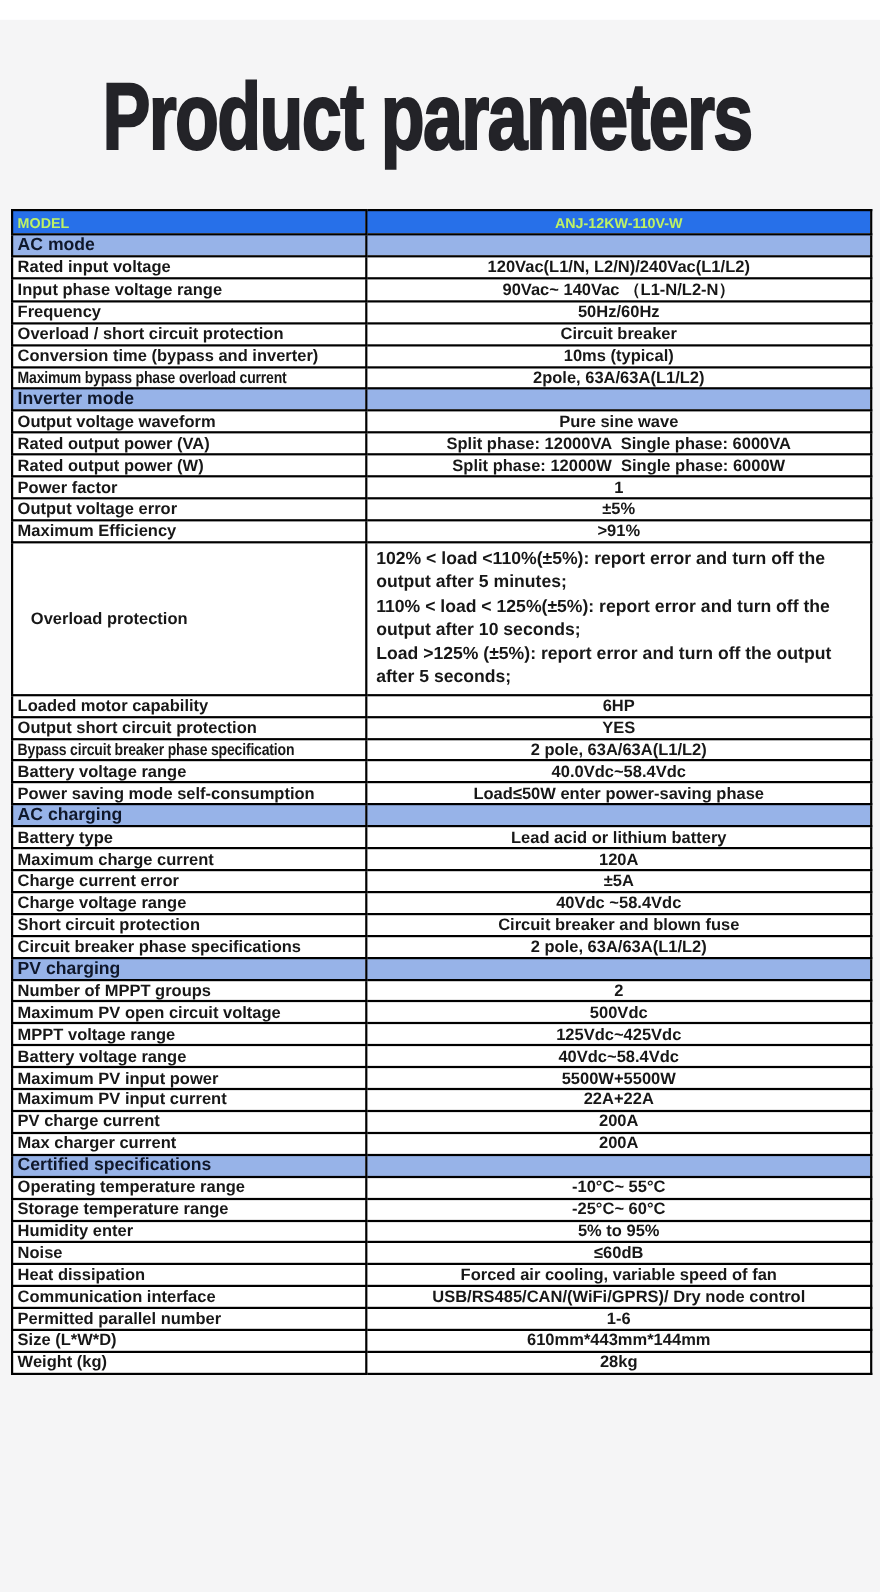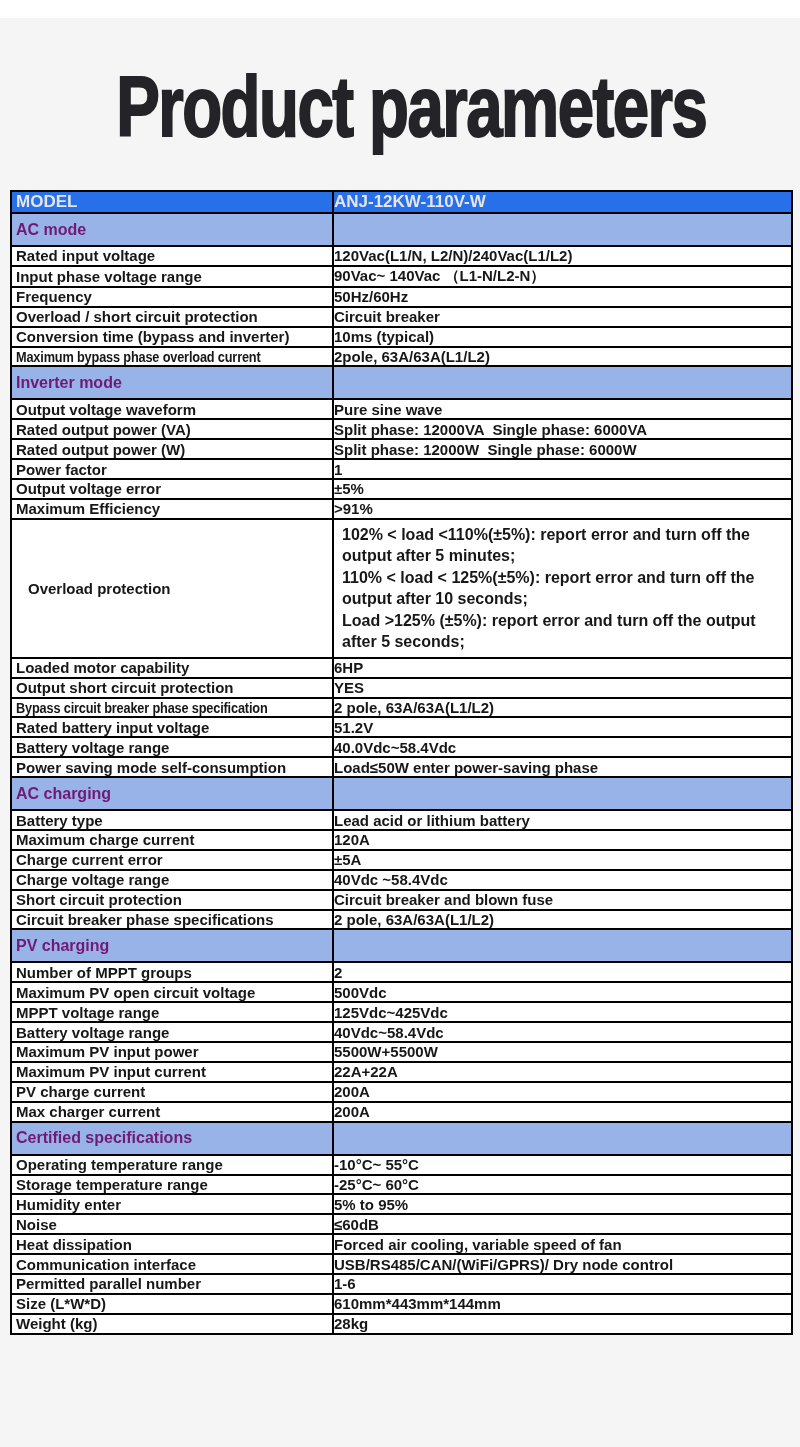--- a/index.html
+++ b/index.html
@@ -17,21 +17,21 @@
     background: #f5f5f6;
     font-family: "Liberation Sans", sans-serif;
     overflow: hidden;
   }
   .topband {
     height: 18px;
     background: #ffffff;
   }
   h1.page-title {
     margin: 38px 0 17px 0;
-    text-align: right;
+    text-align: left;
     font-size: 0;
     line-height: 1;
     height: 100px;
   }
   h1.page-title .condense {
     display: inline-block;
     font-size: 86px;
     font-weight: 900;
     letter-spacing: -2px;
     color: #232328;
@@ -60,33 +60,34 @@
     font-weight: bold;
     color: var(--text-color);
     overflow: hidden;
   }
   td.lbl {
     text-align: left;
     padding-left: 4px;
     white-space: nowrap;
   }
   td.val {
+    text-align: center;
     white-space: pre-wrap;
   }
   tr.model-row td {
     background: var(--header-blue);
-    color: #e5e5e5;
-    font-size: 17px;
+    color: #bef264;
+    font-size: 13px;
     height: 22px;
   }
   tr.sec td {
     background: var(--section-blue);
-    color: #701a75;
+    color: #0f172a;
     font-size: 16px;
-    height: 33px;
+    height: 20px;
   }
   td.lbl .lbl-text { display: inline-block; white-space: nowrap; }
   td.lbl.narrow .lbl-text {
     transform: scaleX(0.85);
     transform-origin: 0 50%;
     letter-spacing: -0.2px;
   }
   tr.tall td { height: 132px; padding-left: 16px; }
   tr.tall td.val {
     text-align: left;
@@ -184,24 +185,20 @@
       </tr>
       <tr>
         <td class="lbl"><span class="lbl-text">Output short circuit protection</span></td>
         <td class="val">YES</td>
       </tr>
       <tr>
         <td class="lbl narrow"><span class="lbl-text">Bypass circuit breaker phase specification</span></td>
         <td class="val">2 pole, 63A/63A(L1/L2)</td>
       </tr>
       <tr>
-        <td class="lbl"><span class="lbl-text">Rated battery input voltage</span></td>
-        <td class="val">51.2V</td>
-      </tr>
-      <tr>
         <td class="lbl"><span class="lbl-text">Battery voltage range</span></td>
         <td class="val">40.0Vdc~58.4Vdc</td>
       </tr>
       <tr>
         <td class="lbl"><span class="lbl-text">Power saving mode self-consumption</span></td>
         <td class="val">Load≤50W enter power-saving phase</td>
       </tr>
       <tr class="sec">
         <td class="lbl"><span class="lbl-text">AC charging</span></td>
         <td class="val"></td>

